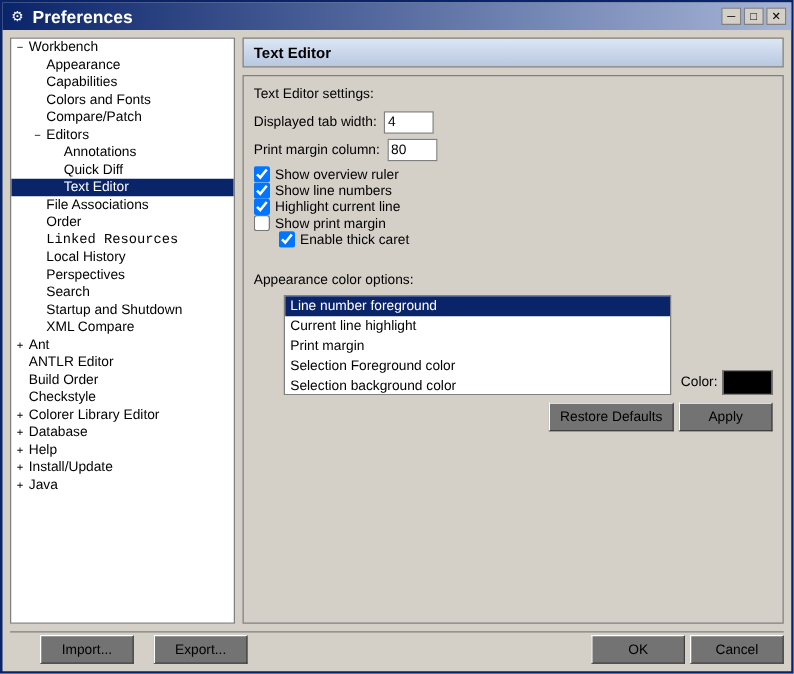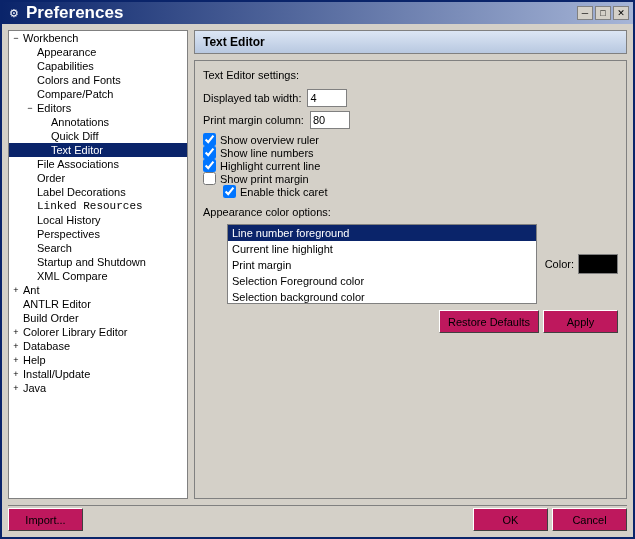--- a/index.html
+++ b/index.html
@@ -31,21 +31,21 @@
     .title-bar-icon {
       width: 16px;
       height: 16px;
       margin-right: 4px;
       display: flex;
       align-items: center;
       justify-content: center;
     }
     .title-bar-text {
       flex: 1;
-      font-size: 17px;
+      font-size: 14px;
       font-weight: bold;
     }
     .title-bar-buttons {
       display: flex;
       gap: 2px;
     }
     .title-btn {
       width: 16px;
       height: 14px;
       background: #d4d0c8;
@@ -133,27 +133,27 @@
       gap: 4px;
     }
     .checkbox-indent {
       padding-left: 20px;
     }
     input[type="checkbox"] {
       width: 13px;
       height: 13px;
     }
     .color-options-label {
-      margin-top: 4px;
+      margin-top: 16px;
       margin-bottom: 2px;
     }
     .color-options-area {
       display: flex;
       gap: 8px;
-      align-items: center;
+      align-items: flex-end;
       padding-left: 24px;
     }
     .color-list {
       flex: 1;
       border: 1px solid #808080;
       background: white;
       overflow-y: auto;
     }
     .color-list-item {
       padding: 2px 4px;
@@ -176,40 +176,41 @@
     }
     .bottom-buttons {
       display: flex;
       justify-content: flex-end;
       gap: 4px;
       padding-top: 2px;
     }
     .win-button {
       height: 23px;
       min-width: 75px;
-      background: #be185d;
+      background: #737373;
       border-top: 1px solid #ffffff;
       border-left: 1px solid #ffffff;
       border-right: 1px solid #404040;
       border-bottom: 1px solid #404040;
       font-size: 11px;
       cursor: pointer;
       padding: 0 8px;
     }
     .footer-row {
       display: flex;
       justify-content: space-between;
       align-items: center;
       flex-shrink: 0;
       padding-top: 2px;
       border-top: 1px solid #808080;
     }
     .footer-left {
       display: flex;
       gap: 16px;
+      margin-left: 24px;
     }
     .footer-right {
       display: flex;
       gap: 4px;
     }
     .left-panel-wrapper {
       display: flex;
       width: 180px;
       flex-shrink: 0;
     }
@@ -300,26 +301,20 @@
                 <span>File Associations</span>
               </span>
             </div>
             <div class="tree-item">
               <span style="padding-left:14px;display:flex;align-items:center;gap:2px;">
                 <span style="width:10px;display:inline-block;"></span>
                 <span>Order</span>
               </span>
             </div>
             <div class="tree-item">
-              <span style="padding-left:14px;display:flex;align-items:center;gap:2px;">
-                <span style="width:10px;display:inline-block;"></span>
-                <span>Label Decorations</span>
-              </span>
-            </div>
-            <div class="tree-item">
               <span style="padding-left:14px;display:flex;align-items:flex-start;gap:2px;font-family:Liberation Mono, monospace;">
                 <span style="width:10px;display:inline-block;"></span>
                 <span>Linked Resources</span>
               </span>
             </div>
             <div class="tree-item">
               <span style="padding-left:14px;display:flex;align-items:center;gap:2px;">
                 <span style="width:10px;display:inline-block;"></span>
                 <span>Local History</span>
               </span>
@@ -357,20 +352,26 @@
             <div class="tree-item">
               <span style="padding-left:0px;display:flex;align-items:center;gap:2px;">
                 <span style="width:10px;display:inline-block;"></span>
                 <span>ANTLR Editor</span>
               </span>
             </div>
             <div class="tree-item">
               <span style="padding-left:0px;display:flex;align-items:center;gap:2px;">
                 <span style="width:10px;display:inline-block;"></span>
                 <span>Build Order</span>
+              </span>
+            </div>
+            <div class="tree-item">
+              <span style="padding-left:0px;display:flex;align-items:center;gap:2px;">
+                <span style="width:10px;display:inline-block;"></span>
+                <span>Checkstyle</span>
               </span>
             </div>
             <div class="tree-item">
               <span style="padding-left:0px;display:flex;align-items:center;gap:2px;">
                 <span style="font-size:9px;width:10px;display:inline-block;text-align:center;">+</span>
                 <span>Colorer Library Editor</span>
               </span>
             </div>
             <div class="tree-item">
               <span style="padding-left:0px;display:flex;align-items:center;gap:2px;">
@@ -455,20 +456,21 @@
             <button class="win-button">Restore Defaults</button>
             <button class="win-button">Apply</button>
           </div>
         </div>
       </div>
     </div>
 
     <div class="footer-row">
       <div class="footer-left">
         <button class="win-button">Import...</button>
+        <button class="win-button">Export...</button>
       </div>
       <div class="footer-right">
         <button class="win-button">OK</button>
         <button class="win-button">Cancel</button>
       </div>
     </div>
   </div>
 </div>
 
 </body></html>

